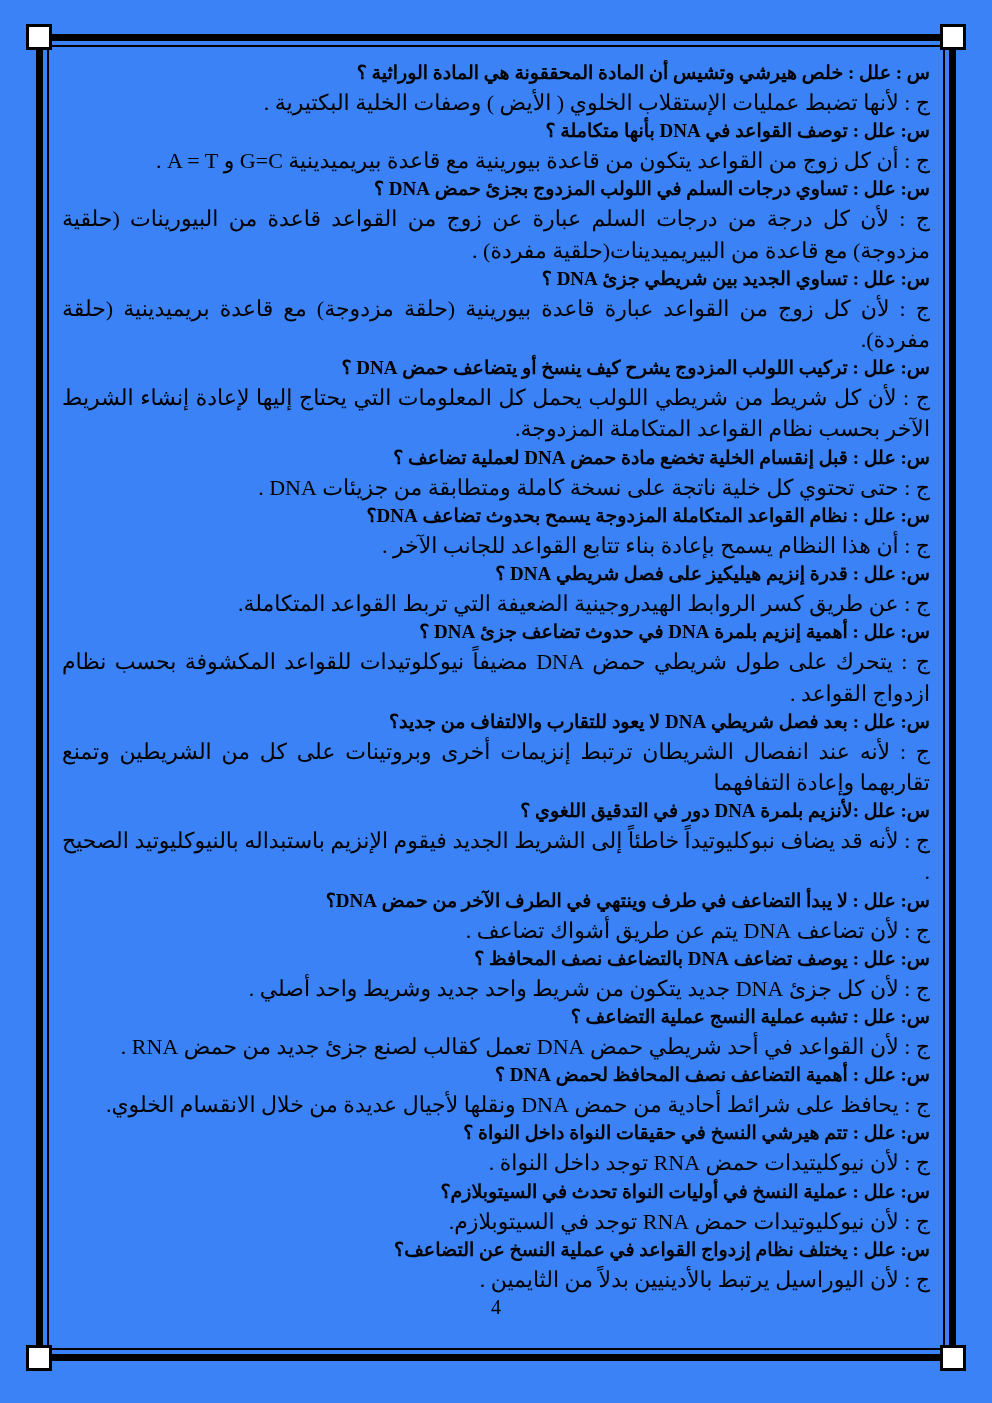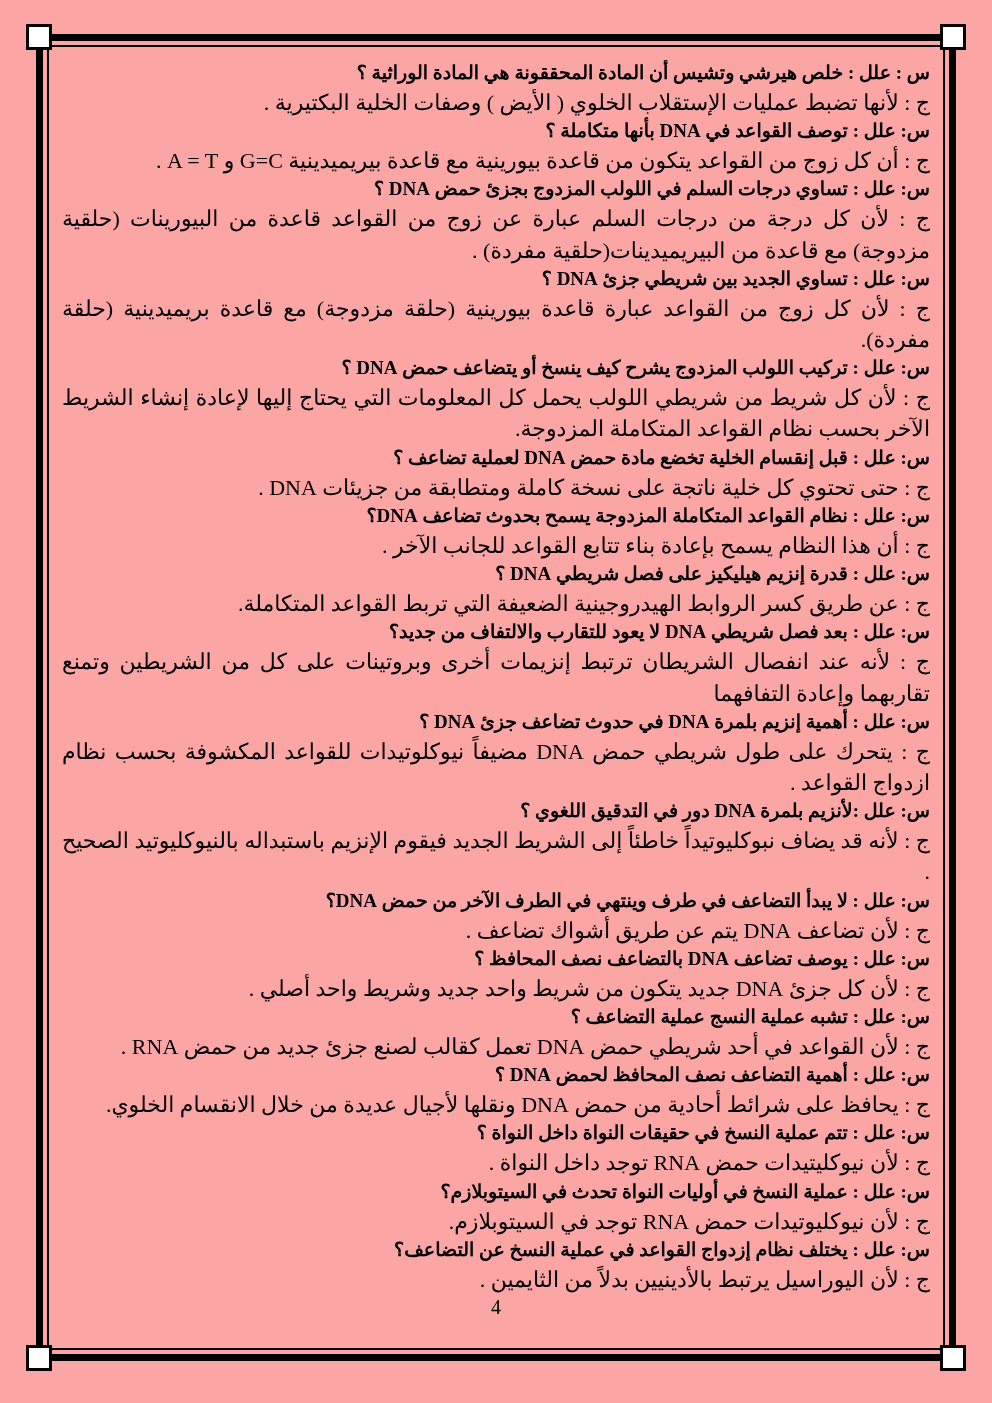--- a/index.html
+++ b/index.html
@@ -4,21 +4,21 @@
 <style>
   html, body {
     margin: 0;
     padding: 0;
     background: #ffffff;
   }
   .page {
     width: 992px;
     height: 1403px;
     position: relative;
-    background: #fca5a5;
+    background: #3b82f6;
     font-family: "Liberation Serif", serif;
     box-sizing: border-box;
     overflow: hidden;
   }
   
   .frame-outer {
     position: absolute;
     left: 36px;
     top: 34px;
     right: 36px;
@@ -134,26 +134,26 @@
         </li>
         <li class="qa-item">
           <div class="q-line">س: علل : نظام القواعد المتكاملة المزدوجة يسمح بحدوث تضاعف DNA؟</div>
           <div class="a-line">ج : أن هذا النظام يسمح بإعادة بناء تتابع القواعد للجانب الآخر .</div>
         </li>
         <li class="qa-item">
           <div class="q-line">س: علل : قدرة إنزيم هيليكيز على فصل شريطي DNA ؟</div>
           <div class="a-line">ج : عن طريق كسر الروابط الهيدروجينية الضعيفة التي تربط القواعد المتكاملة.</div>
         </li>
         <li class="qa-item">
+          <div class="q-line">س: علل : أهمية إنزيم بلمرة DNA في حدوث تضاعف جزئ DNA ؟</div>
+          <div class="a-line">ج : يتحرك على طول شريطي حمض DNA مضيفاً نيوكلوتيدات للقواعد المكشوفة بحسب نظام ازدواج القواعد .</div>
+        </li>
+        <li class="qa-item">
           <div class="q-line">س: علل : بعد فصل شريطي DNA لا يعود للتقارب والالتفاف من جديد؟</div>
           <div class="a-line">ج : لأنه عند انفصال الشريطان ترتبط إنزيمات أخرى وبروتينات على كل من الشريطين وتمنع تقاربهما وإعادة التفافهما</div>
-        </li>
-        <li class="qa-item">
-          <div class="q-line">س: علل : أهمية إنزيم بلمرة DNA في حدوث تضاعف جزئ DNA ؟</div>
-          <div class="a-line">ج : يتحرك على طول شريطي حمض DNA مضيفاً نيوكلوتيدات للقواعد المكشوفة بحسب نظام ازدواج القواعد .</div>
         </li>
         <li class="qa-item">
           <div class="q-line">س: علل :لأنزيم بلمرة DNA دور في التدقيق اللغوي ؟</div>
           <div class="a-line">ج : لأنه قد يضاف نبوكليوتيداً خاطئاً إلى الشريط الجديد فيقوم الإنزيم باستبداله بالنيوكليوتيد الصحيح .</div>
         </li>
         <li class="qa-item">
           <div class="q-line">س: علل : لا يبدأ التضاعف في طرف وينتهي في الطرف الآخر من حمض DNA؟</div>
           <div class="a-line">ج : لأن تضاعف DNA يتم عن طريق أشواك تضاعف .</div>
         </li>
         <li class="qa-item">
@@ -162,21 +162,21 @@
         </li>
         <li class="qa-item">
           <div class="q-line">س: علل : تشبه عملية النسج عملية التضاعف ؟</div>
           <div class="a-line">ج : لأن القواعد في أحد شريطي حمض DNA تعمل كقالب لصنع جزئ جديد من حمض RNA .</div>
         </li>
         <li class="qa-item">
           <div class="q-line">س: علل : أهمية التضاعف نصف المحافظ لحمض DNA ؟</div>
           <div class="a-line">ج : يحافظ على شرائط أحادية من حمض DNA ونقلها لأجيال عديدة من خلال الانقسام الخلوي.</div>
         </li>
         <li class="qa-item">
-          <div class="q-line">س: علل : تتم عملية النسخ في حقيقات النواة داخل النواة ؟</div>
+          <div class="q-line">س: علل : تتم هيرشي النسخ في حقيقات النواة داخل النواة ؟</div>
           <div class="a-line">ج : لأن نيوكليتيدات حمض RNA توجد داخل النواة .</div>
         </li>
         <li class="qa-item">
           <div class="q-line">س: علل : عملية النسخ في أوليات النواة تحدث في السيتوبلازم؟</div>
           <div class="a-line">ج : لأن نيوكليوتيدات حمض RNA توجد في السيتوبلازم.</div>
         </li>
         <li class="qa-item">
           <div class="q-line">س: علل : يختلف نظام إزدواج القواعد في عملية النسخ عن التضاعف؟</div>
           <div class="a-line">ج : لأن اليوراسيل يرتبط بالأدينيين بدلاً من الثايمين .</div>
         </li>

